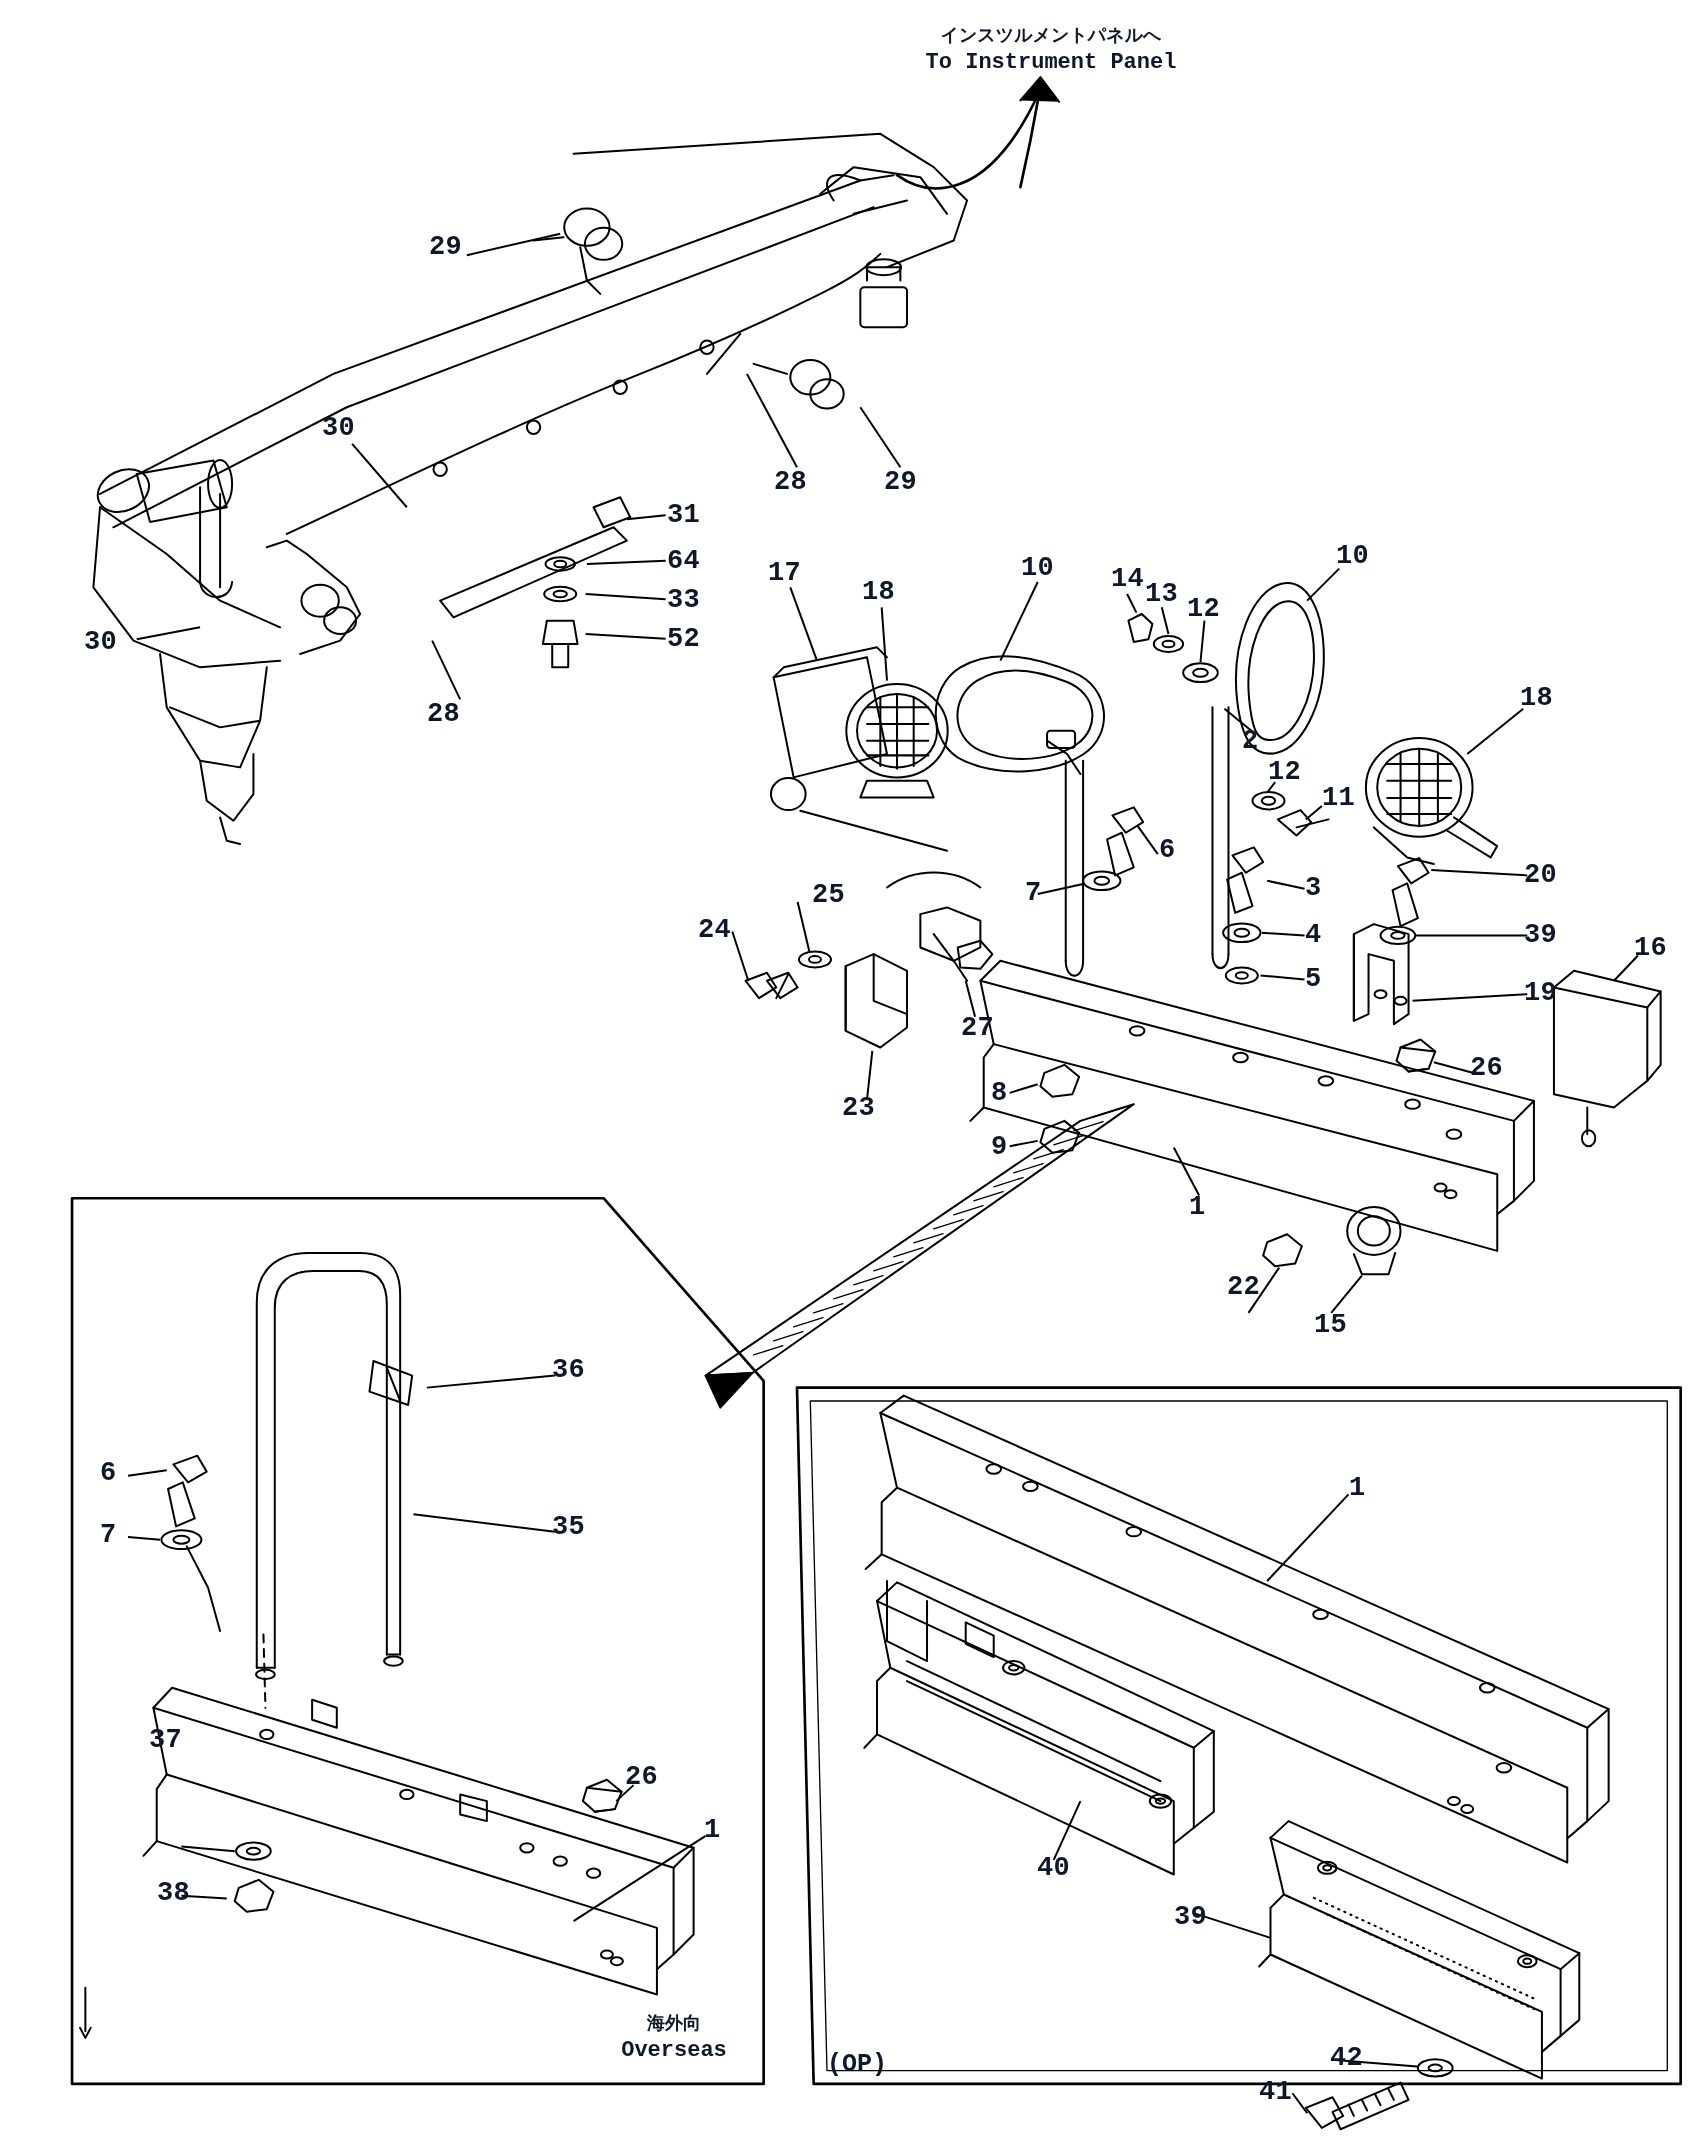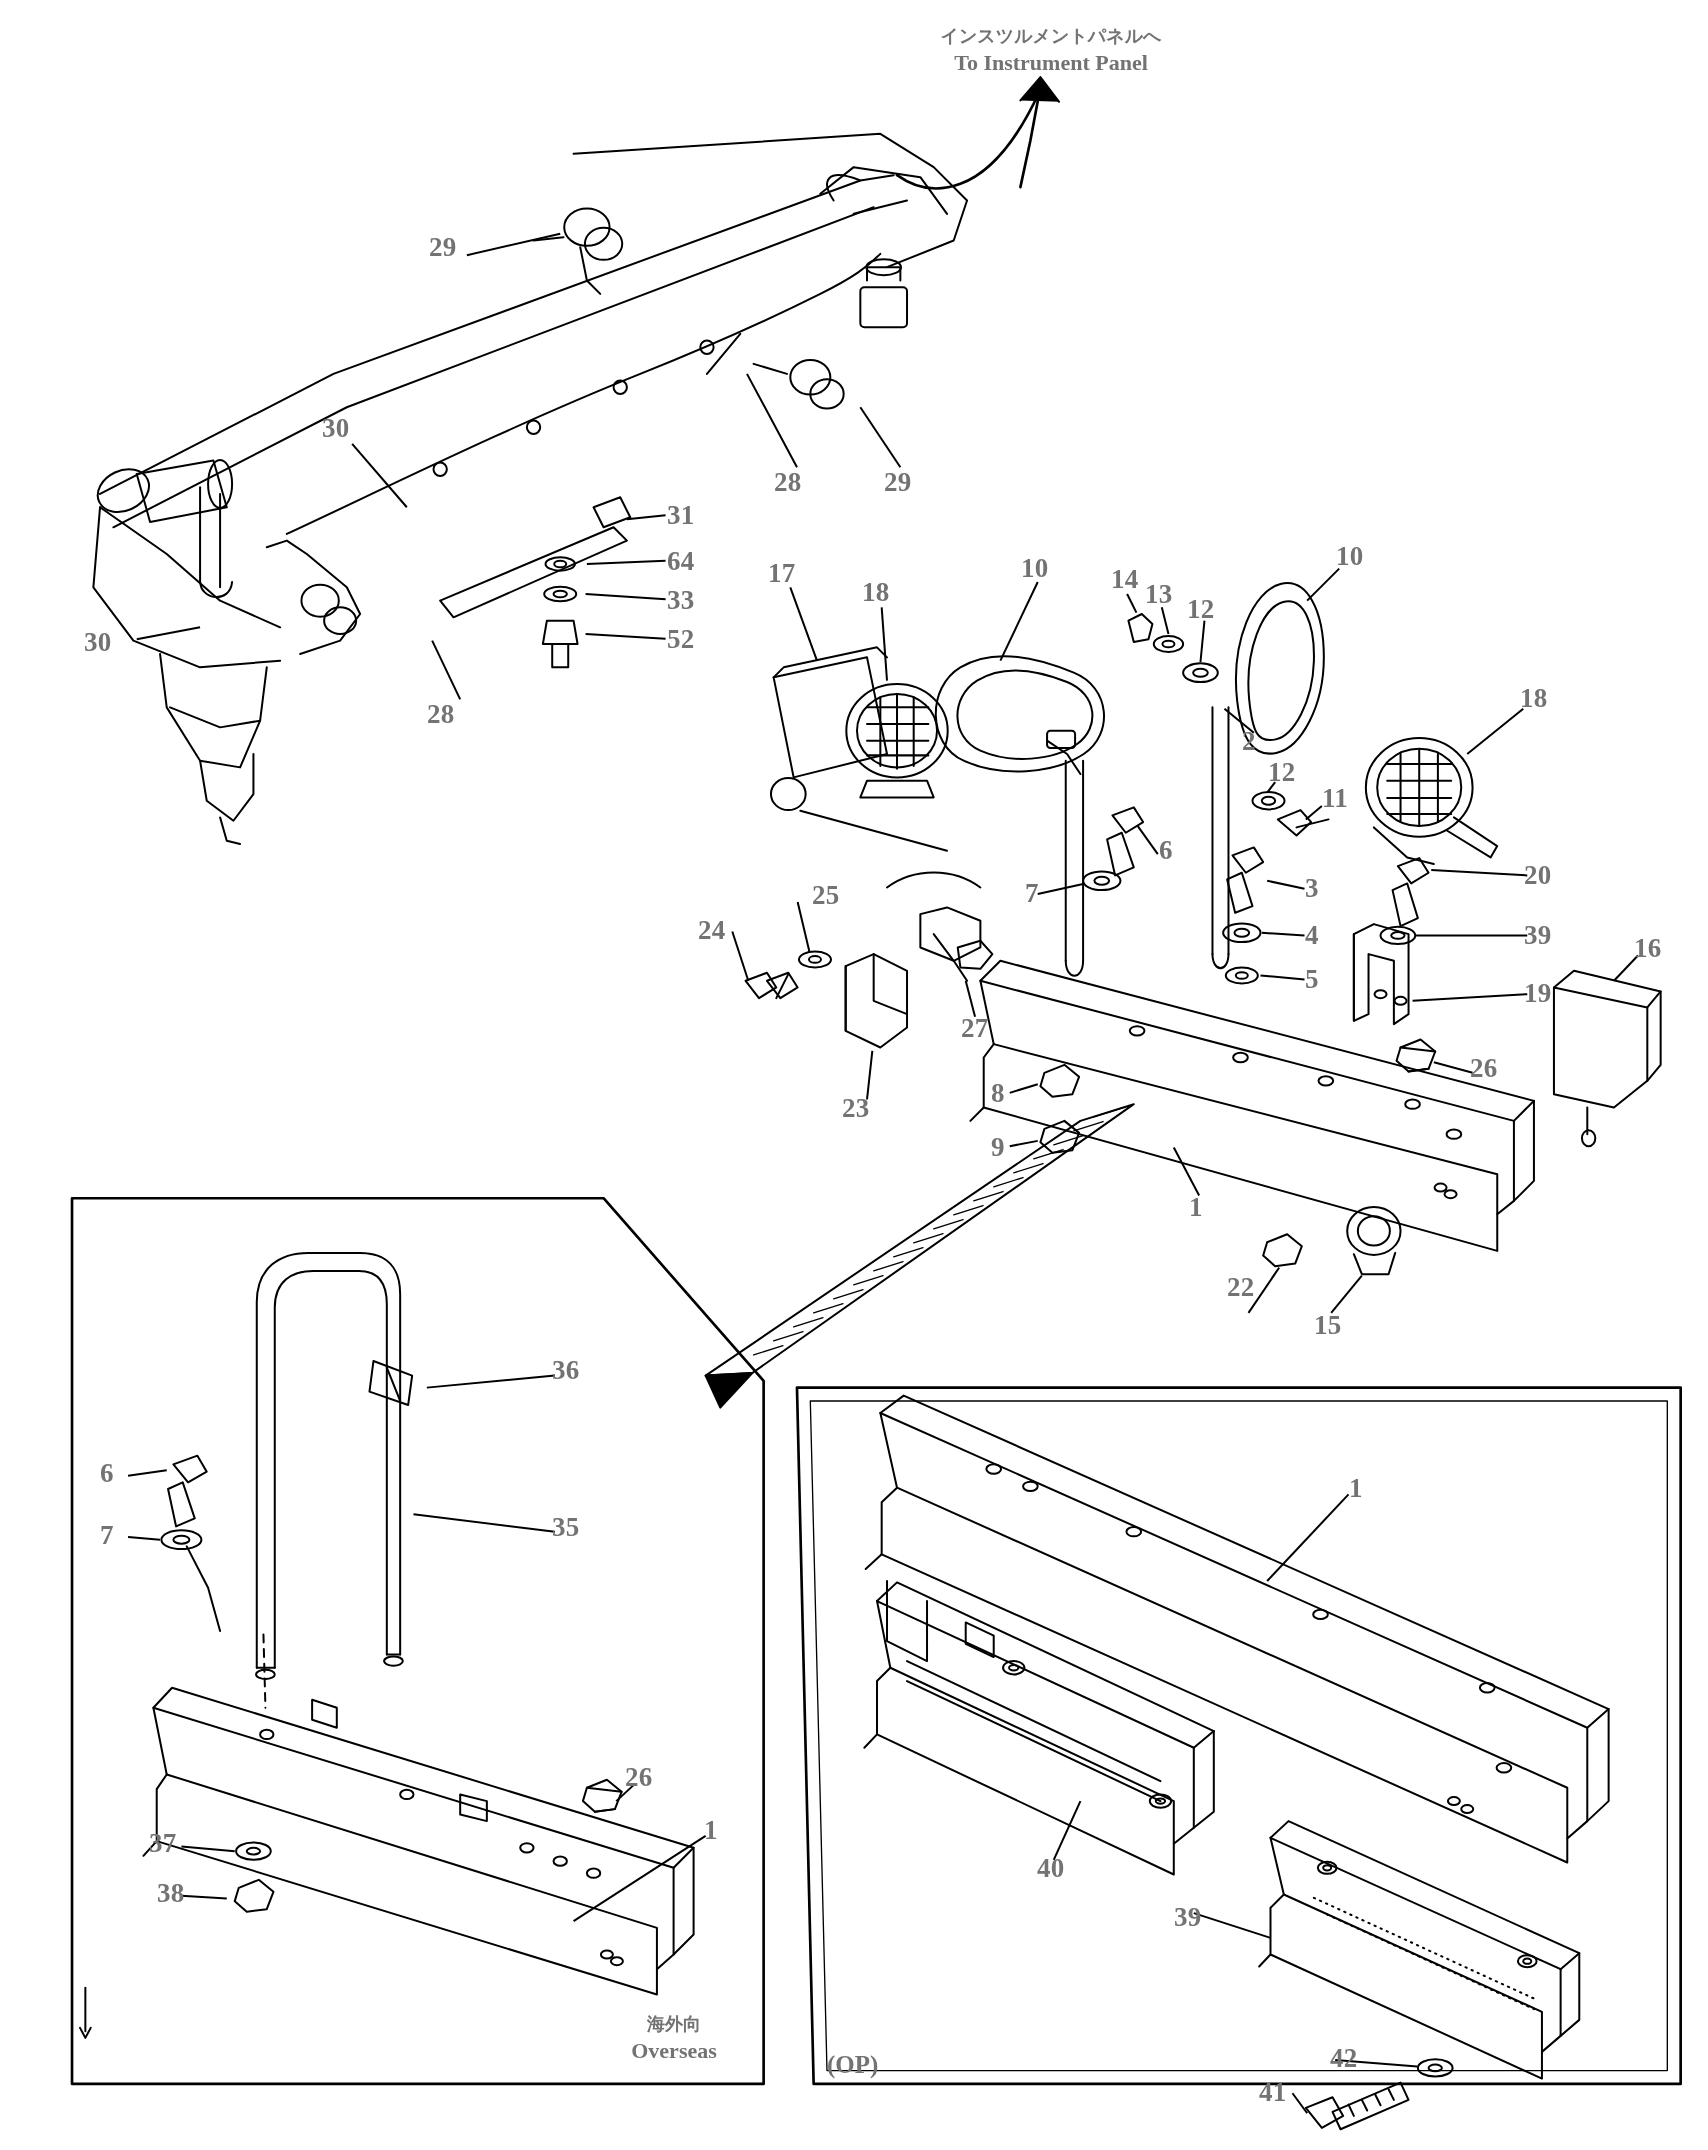--- a/index.html
+++ b/index.html
@@ -20,23 +20,23 @@
   }
   #page svg.art {
     position: absolute;
     left: 0;
     top: 0;
     width: 1708px;
     height: 2151px;
   }
   .lbl {
     position: absolute;
-    font-family: Liberation Serif, serif;
+    font-family: Liberation Mono, monospace;
     font-weight: bold;
-    color: #737373;
+    color: #0f172a;
     white-space: nowrap;
     line-height: 1.05;
   }
   .num {
     font-size: 27px;
     letter-spacing: 0.3px;
   }
   .cap-jp {
     font-size: 18px;
     font-weight: bold;
@@ -443,21 +443,21 @@
   <div class="lbl num" style="left:1470px; top:1054px;">26</div>
   <div class="lbl num" style="left:1189px; top:1193px;">1</div>
   <div class="lbl num" style="left:1227px; top:1273px;">22</div>
   <div class="lbl num" style="left:1314px; top:1311px;">15</div>
   <div class="lbl num" style="left:552px; top:1356px;">36</div>
   <div class="lbl num" style="left:552px; top:1513px;">35</div>
   <div class="lbl num" style="left:100px; top:1459px;">6</div>
   <div class="lbl num" style="left:100px; top:1521px;">7</div>
   <div class="lbl num" style="left:625px; top:1763px;">26</div>
   <div class="lbl num" style="left:704px; top:1816px;">1</div>
-  <div class="lbl num" style="left:149px; top:1829px;">37</div>
+  <div class="lbl num" style="left:149px; top:1726px;">37</div>
   <div class="lbl num" style="left:149px; top:1879px;margin-left:8px;">38</div>
   <div class="lbl num" style="left:1349px; top:1474px;">1</div>
   <div class="lbl num" style="left:1037px; top:1854px;">40</div>
   <div class="lbl num" style="left:1174px; top:1903px;">39</div>
   <div class="lbl num" style="left:1330px; top:2044px;">42</div>
   <div class="lbl num" style="left:1259px; top:2078px;">41</div>
 
 </div>
 
 

